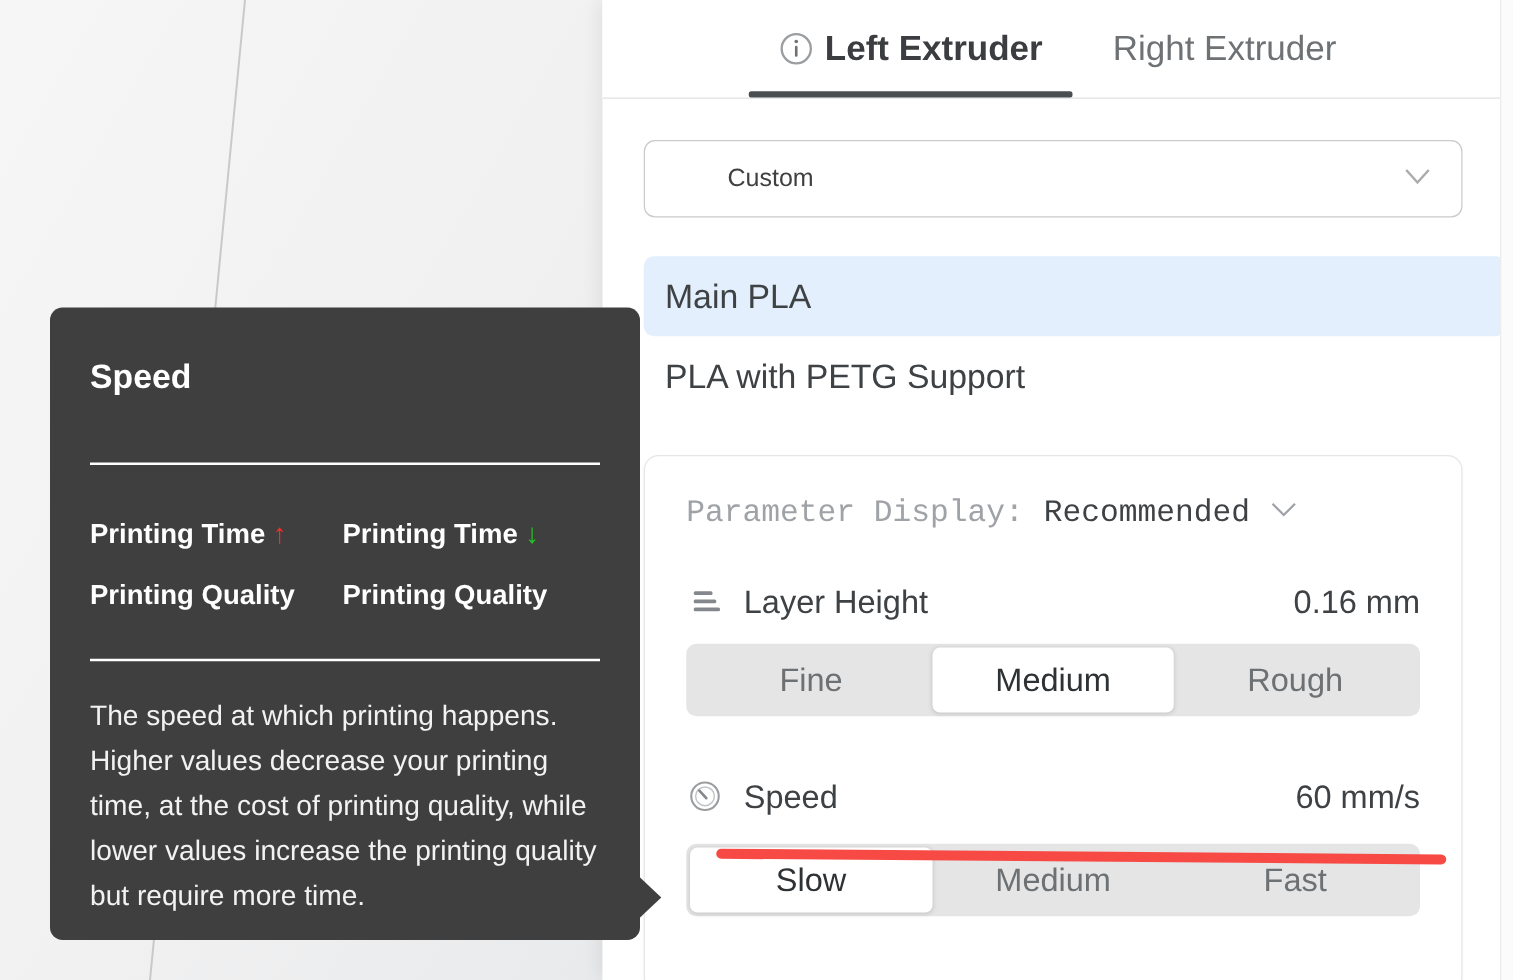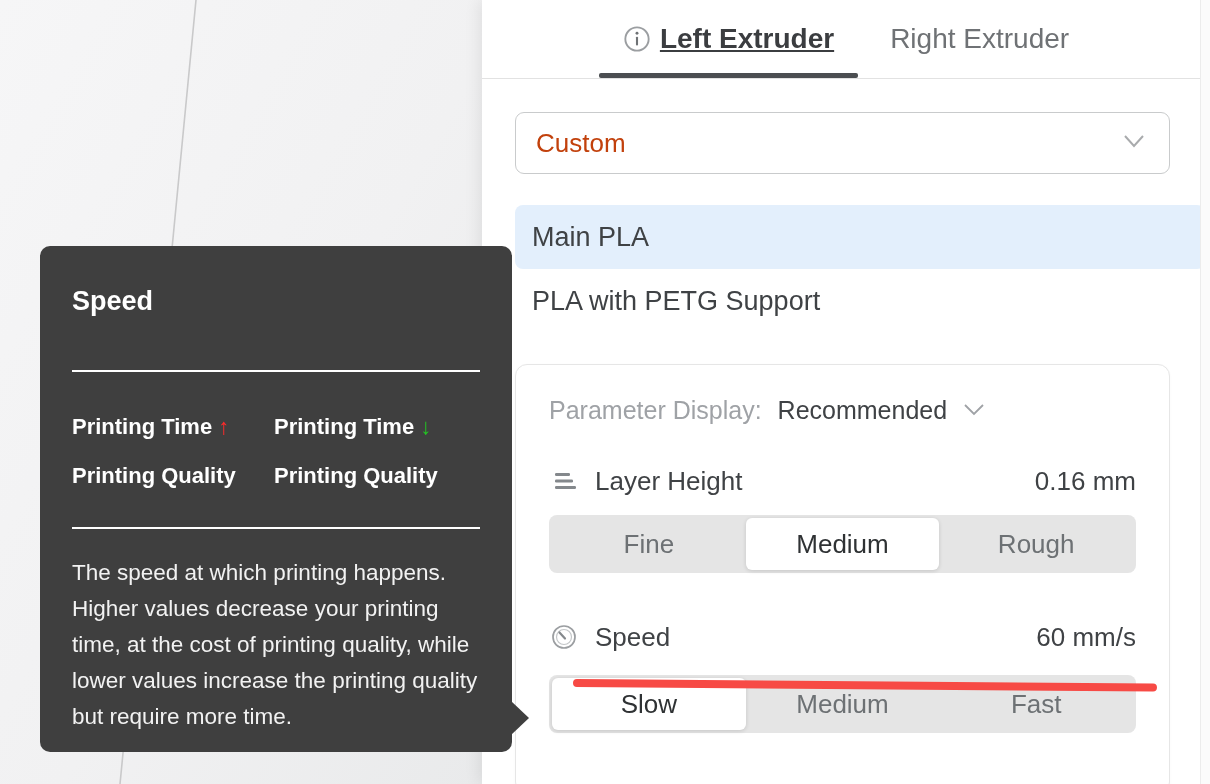--- a/index.html
+++ b/index.html
@@ -62,21 +62,20 @@
     padding: 0 28px;
     font-size: 28px;
     color: #6f7275;
     cursor: pointer;
     position: relative;
     white-space: nowrap;
   }
   .tab.active {
     color: #3b3d40;
     font-weight: bold;
-    text-decoration: underline;
   }
   .tab.active::after {
     content: "";
     position: absolute;
     left: 4px; right: 4px; bottom: 0;
     height: 5px;
     background: #4b4e51;
     border-radius: 2px;
   }
   .info-icon svg { display: block; }
@@ -89,23 +88,24 @@
     border: 1px solid #c9cbcc;
     border-radius: 9px;
     background: #fff;
     display: flex;
     align-items: center;
     padding: 0 20px;
     box-sizing: border-box;
     cursor: pointer;
   }
   .profile-select .value {
-    font-size: 26px;
-    color: #c2410c;
+    font-size: 20px;
+    color: #404040;
     flex: 1;
+    margin-left: 46px;
   }
   .chev { color: #a9abad; }
 
   
   .profile-list {
     position: absolute;
     left: 33px; top: 205px;
     width: 690px;
   }
   .profile-item {
@@ -132,20 +132,21 @@
     background: #fff;
     box-sizing: border-box;
     padding: 0 33px;
     box-shadow: 0 1px 3px rgba(0,0,0,0.03);
   }
   .param-display-row {
     display: flex;
     align-items: center;
     height: 90px;
     gap: 16px;
+    font-family: Liberation Mono, monospace;
   }
   .pd-label { font-size: 25px; color: #9fa2a6; }
   .pd-value { font-size: 25px; color: #3f4245; text-align: right; }
   .pd-chev { color: #9fa2a6; font-size: 20px; margin-left: -2px; }
 
   .setting-row {
     display: flex;
     align-items: center;
     height: 52px;
     gap: 16px;

